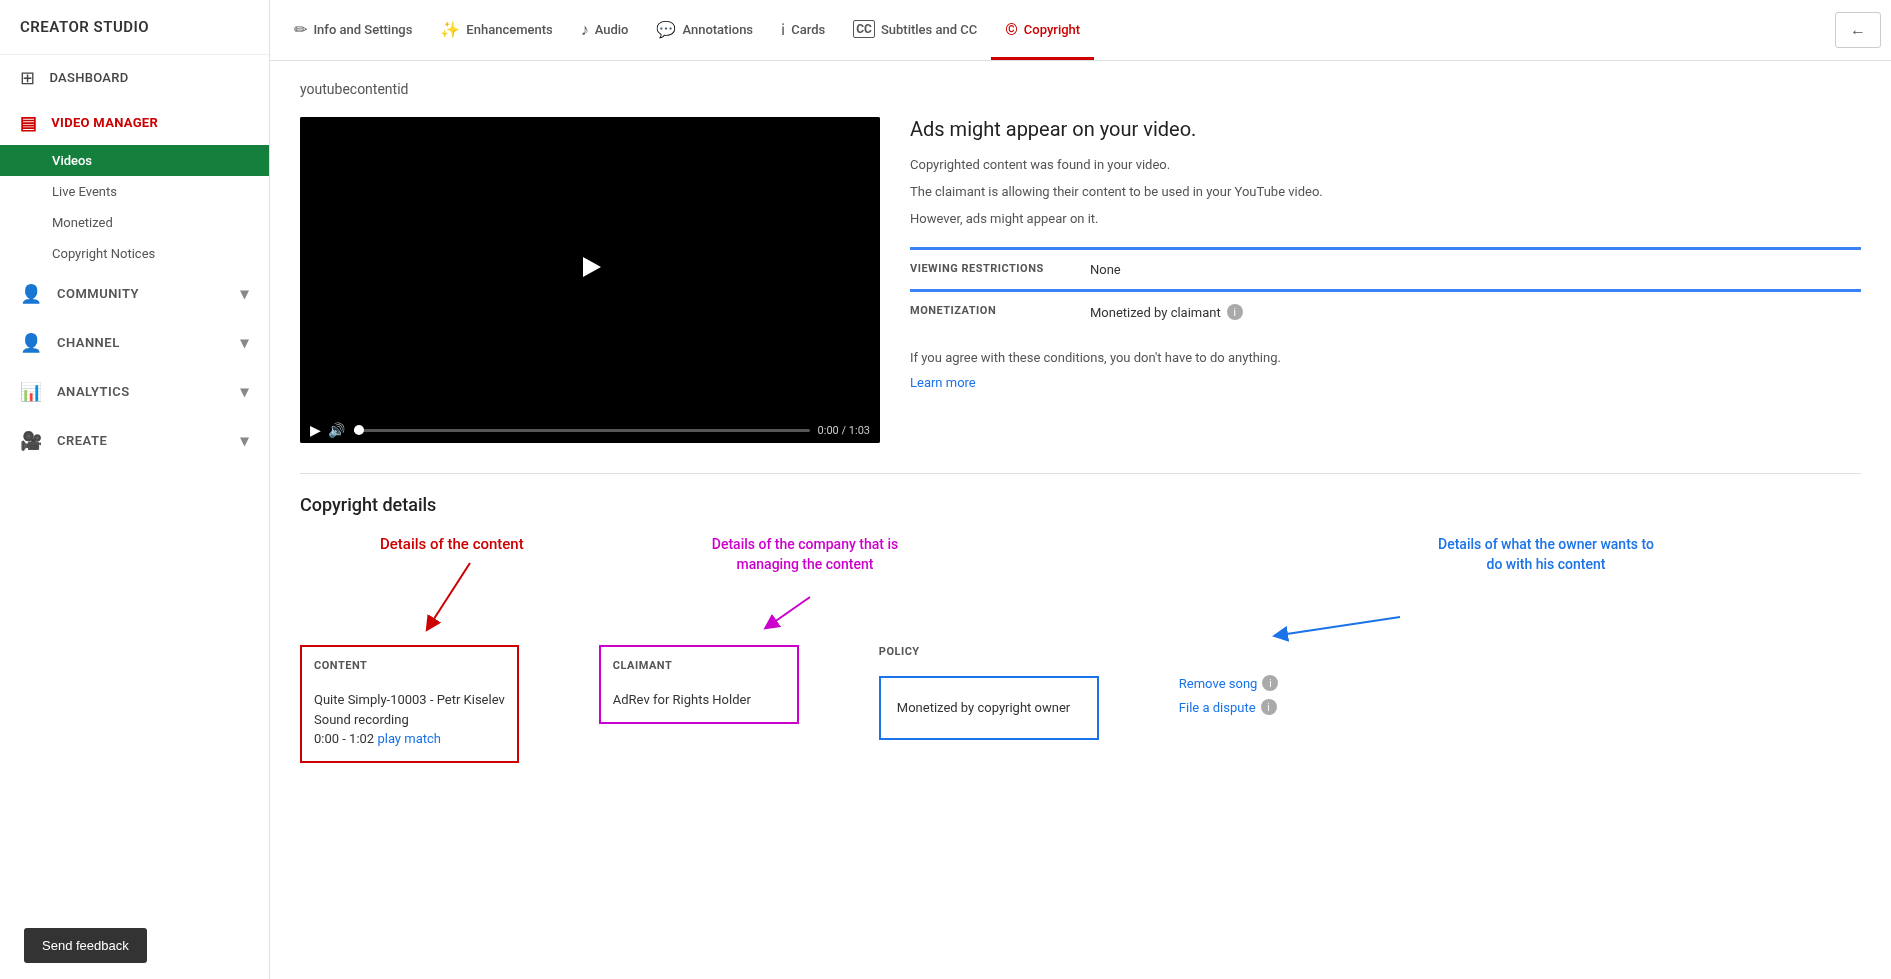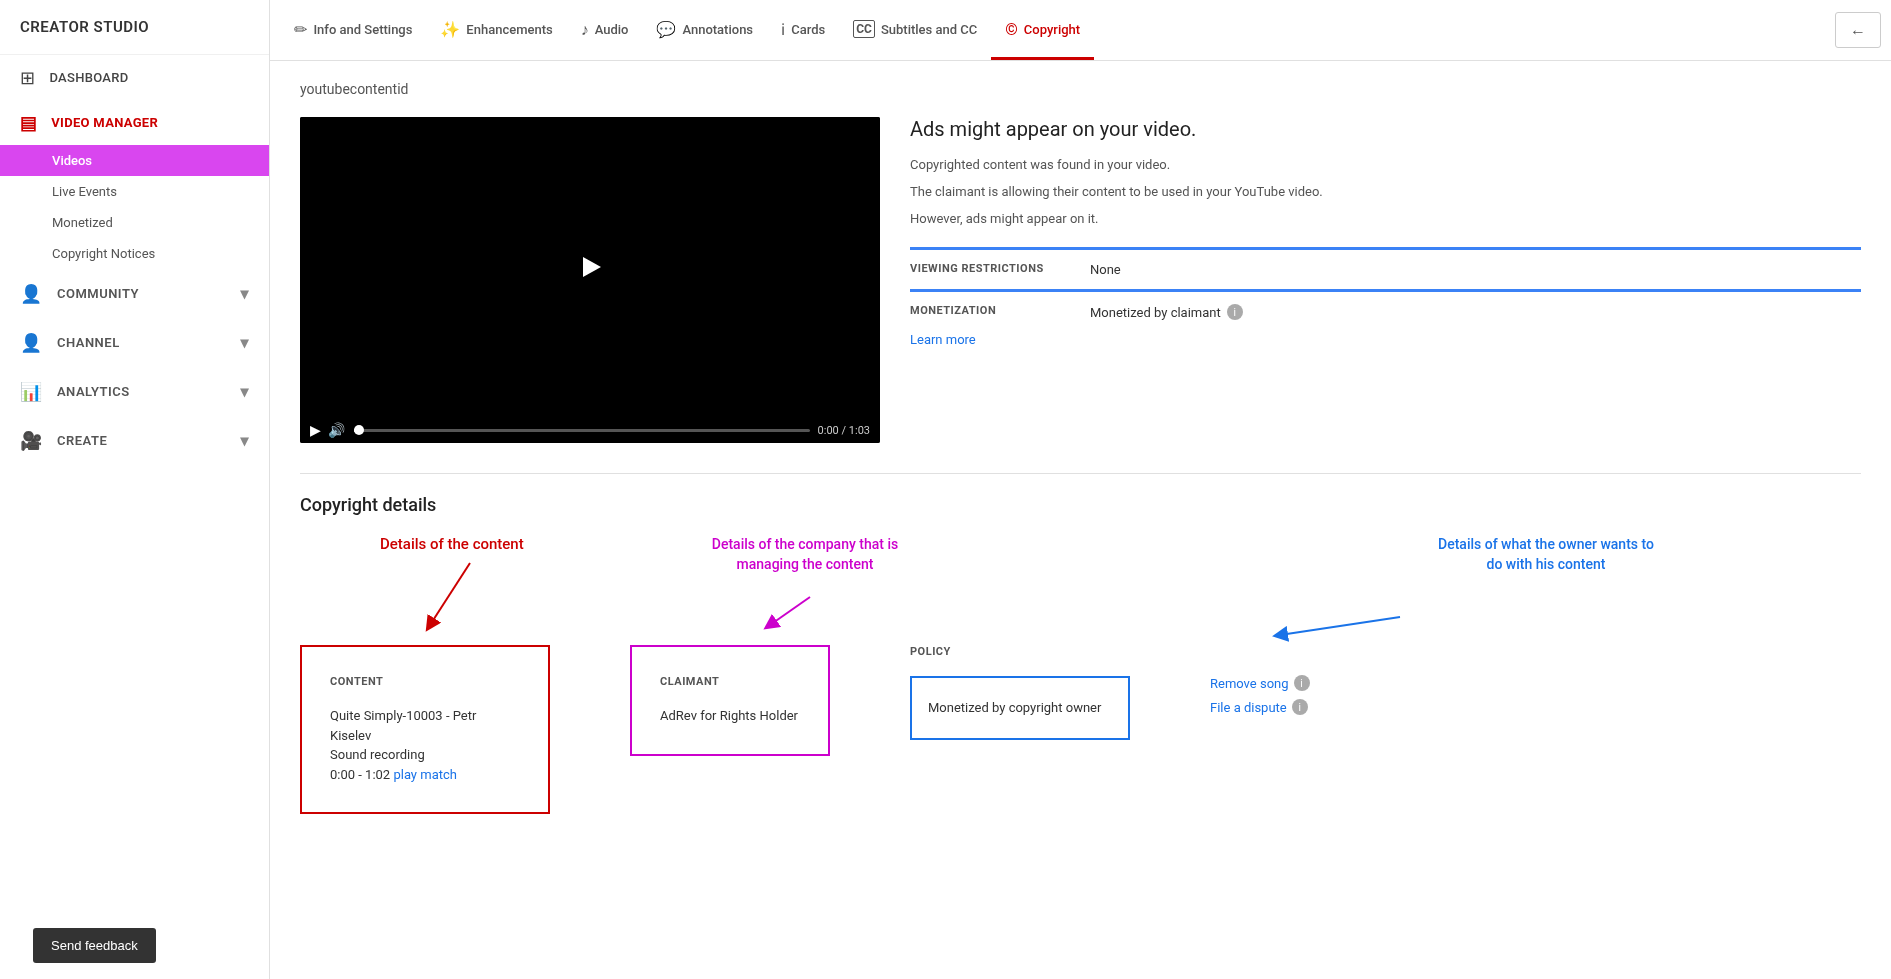--- a/index.html
+++ b/index.html
@@ -37,40 +37,40 @@
     .sidebar-section-item .icon { margin-right: 14px; font-size: 18px; }
     .sidebar-section-item.active { color: #cc0000; font-weight: 700; }
     .sidebar-section-item.active .icon { color: #cc0000; }
     .sidebar-sub-item {
       padding: 8px 20px 8px 52px;
       cursor: pointer;
       color: #555;
       font-size: 13px;
     }
     .sidebar-sub-item.active {
-      background: #d946ef;
+      background: #15803d;
       color: #fff;
       font-weight: 500;
     }
     .sidebar-group-label {
       display: flex;
       align-items: center;
       justify-content: space-between;
       padding: 14px 20px;
       cursor: pointer;
       color: #555;
       font-size: 13px;
       font-weight: 600;
       letter-spacing: 0.5px;
     }
     .sidebar-group-label .icon { margin-right: 14px; font-size: 18px; }
     .sidebar-group-label-left { display: flex; align-items: center; }
     .chevron { font-size: 16px; color: #888; }
     .send-feedback-btn {
-      margin: 16px 33px;
+      margin: 16px 24px;
       padding: 10px 18px;
       background: #333;
       color: #fff;
       border: none;
       border-radius: 3px;
       cursor: pointer;
       font-size: 13px;
       font-weight: 500;
       width: fit-content;
     }
@@ -280,21 +280,21 @@
 
     
     .details-boxes-row {
       display: flex;
       gap: 0;
       align-items: flex-start;
       position: relative;
     }
     .detail-box {
       border: 2px solid #cc0000;
-      padding: 28px;
+      padding: 12px;
       min-width: 200px;
       max-width: 250px;
       background: #fff;
     }
     .detail-box.magenta { border-color: #cc00cc; }
     .detail-box.blue { border-color: #1a73e8; }
     .box-label {
       font-size: 11px;
       font-weight: 700;
       color: #555;
@@ -466,20 +466,21 @@
           </div>
           <div class="info-row">
             <div class="info-label">MONETIZATION</div>
             <div class="info-value">
               <span>Monetized by claimant</span>
               <div class="info-icon">i</div>
             </div>
           </div>
         </div>
 
+        <p class="agree-text">If you agree with these conditions, you don't have to do anything.</p>
         <a class="learn-more-link">Learn more</a>
       </div>
     </div>
 
     <div class="copyright-details-section">
       <div class="copyright-details-title">Copyright details</div>
 
       <div style="position:relative; height:110px; margin-bottom:0;">
 
         <div style="position:absolute; top:0; left:80px; color:#cc0000; font-size:15px; font-weight:500; white-space:nowrap;">Details of the content</div>

